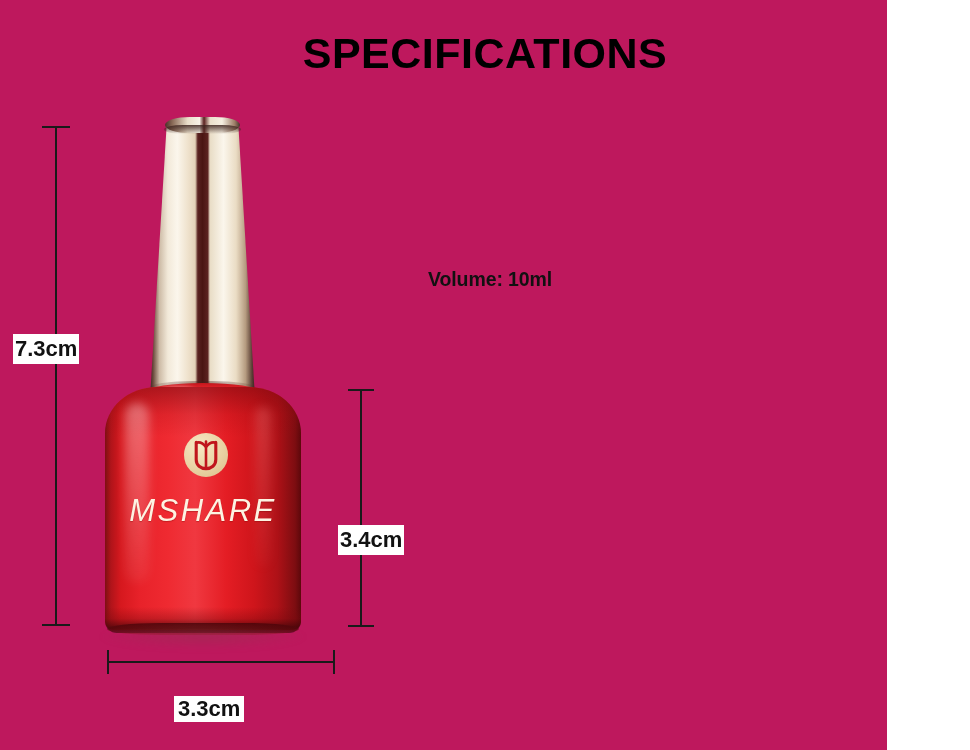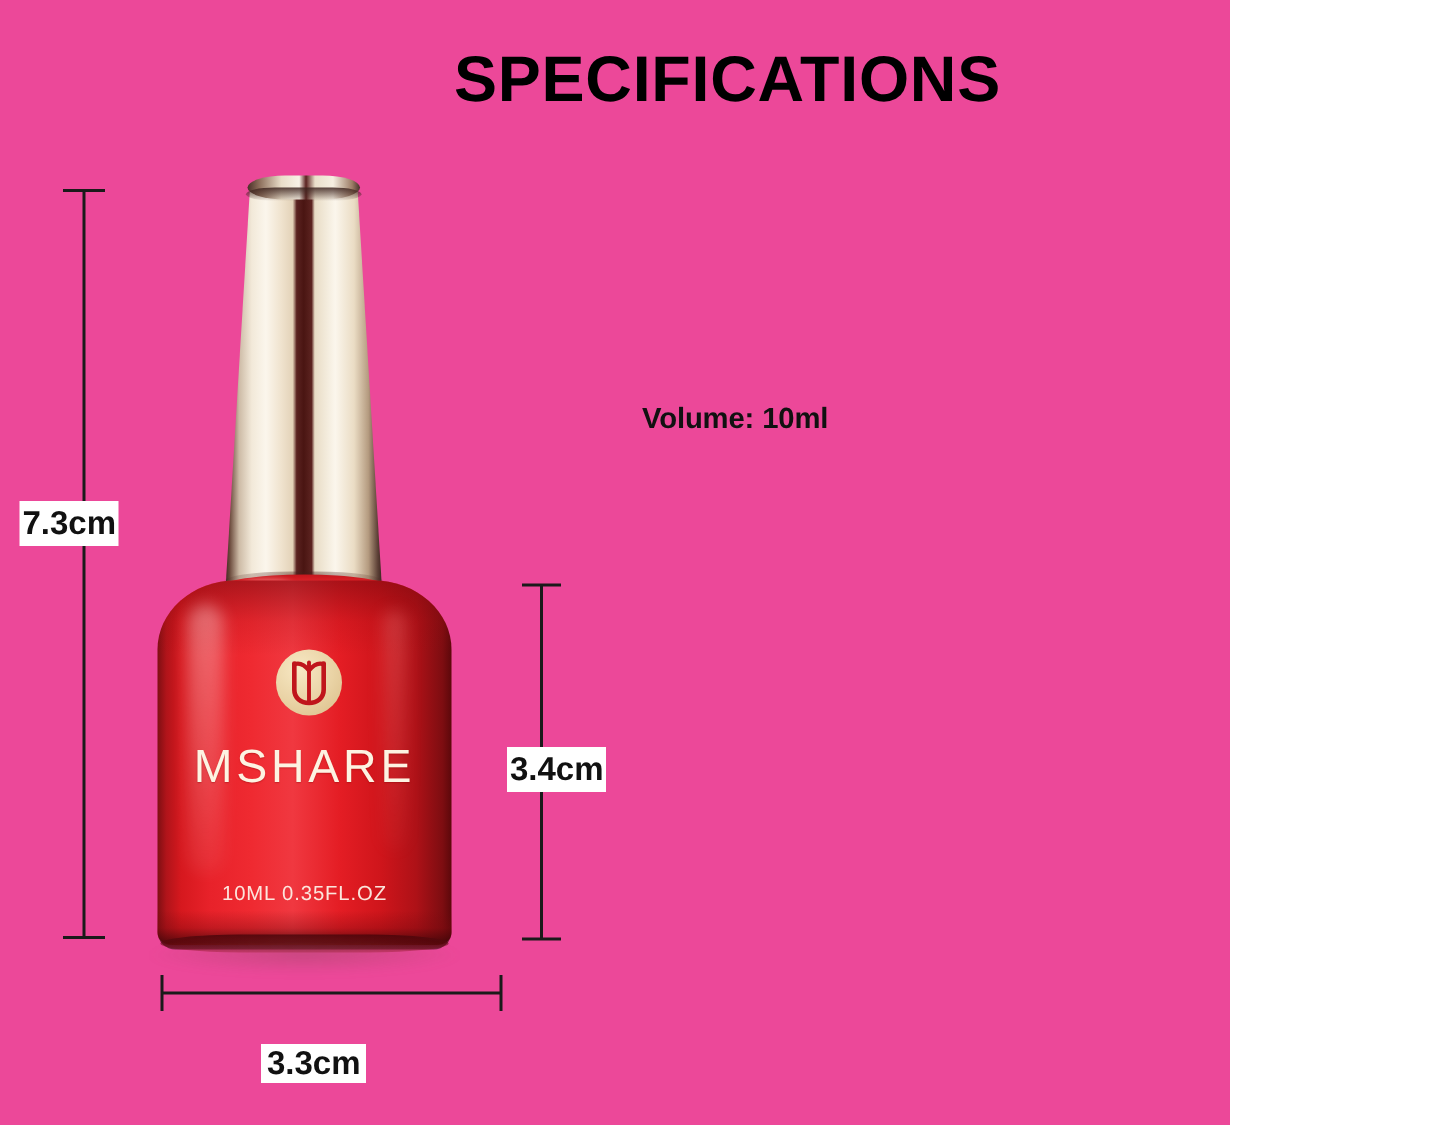--- a/index.html
+++ b/index.html
@@ -5,23 +5,23 @@
   html, body {
     margin: 0;
     padding: 0;
     background: #ffffff;
   }
   body {
     font-family: "Liberation Sans", sans-serif;
   }
   #page {
     position: relative;
-    width: 820px;
+    width: 887px;
     height: 750px;
-    background: #ec4899;
+    background: #be185d;
     overflow: hidden;
   }
 
   
   #title {
     position: absolute;
     left: 0;
     top: 32px;
     width: 970px;
     text-align: center;
@@ -50,20 +50,21 @@
   }
   .spec-line:last-child { margin-bottom: 0; }
 
   
   #bottle {
     position: absolute;
     left: 95px;
     top: 115px;
     width: 260px;
     height: 530px;
+    font-style: italic;
   }
 
   
   #cap {
     position: absolute;
     left: 55px;
     top: 8px;
     width: 105px;
     height: 275px;
     -webkit-clip-path: polygon(16% 0%, 84% 0%, 100% 100%, 0% 100%);
@@ -308,21 +309,21 @@
   
   #dim-h-line   { left: 55px;  top: 127px; height: 498px; }
   #dim-h-cap-t  { left: 42px;  top: 126px; width: 28px; }
   #dim-h-cap-b  { left: 42px;  top: 624px; width: 28px; }
   #dim-h-label  { left: 13px;  top: 334px; padding: 2px 2px; }
 
   
   #dim-b-line   { left: 360px; top: 390px; height: 236px; }
   #dim-b-cap-t  { left: 348px; top: 389px; width: 26px; }
   #dim-b-cap-b  { left: 348px; top: 625px; width: 26px; }
-  #dim-b-label  { left: 338px; top: 498px; padding: 2px 2px; }
+  #dim-b-label  { left: 338px; top: 525px; padding: 2px 2px; }
 
   
   #dim-w-line   { left: 108px; top: 661px; width: 226px; }
   #dim-w-cap-l  { left: 107px; top: 650px; height: 24px; }
   #dim-w-cap-r  { left: 333px; top: 650px; height: 24px; }
   #dim-w-label  { left: 174px; top: 648px; padding: 0 4px; margin-top: 48px; }
 </style>
 </head>
 <body>
 
@@ -351,21 +352,20 @@
     <div id="logo">
       <svg width="30" height="32" viewBox="0 0 30 32" aria-hidden="true">
         <path d="M5.2 3.4 C5.2 12 5.2 18 5.2 20.6 C5.2 26.4 9.6 29.6 15 29.6 C20.4 29.6 24.8 26.4 24.8 20.6 C24.8 18 24.8 12 24.8 3.4" fill="none" stroke="#c0151c" stroke-width="3.1" stroke-linecap="round"></path>
         <path d="M15 28.4 C15 20 15 10 15 2.6" fill="none" stroke="#c0151c" stroke-width="2.6" stroke-linecap="round"></path>
         <path d="M6.0 3.6 C8.4 3.0 11.6 3.6 15 8.0 C18.4 3.6 21.6 3.0 24.0 3.6" fill="none" stroke="#c0151c" stroke-width="2.8" stroke-linecap="round"></path>
       </svg>
     </div>
 
     <div id="brand">MSHARE</div>
 
-    <div id="volume-text">10ML 0.35FL.OZ</div>
   </div>
 
   <div class="vline" id="dim-h-line"></div>
   <div class="cap-h" id="dim-h-cap-t"></div>
   <div class="cap-h" id="dim-h-cap-b"></div>
   <div class="dim-label" id="dim-h-label">7.3cm</div>
 
   <div class="vline" id="dim-b-line"></div>
   <div class="cap-h" id="dim-b-cap-t"></div>
   <div class="cap-h" id="dim-b-cap-b"></div>

